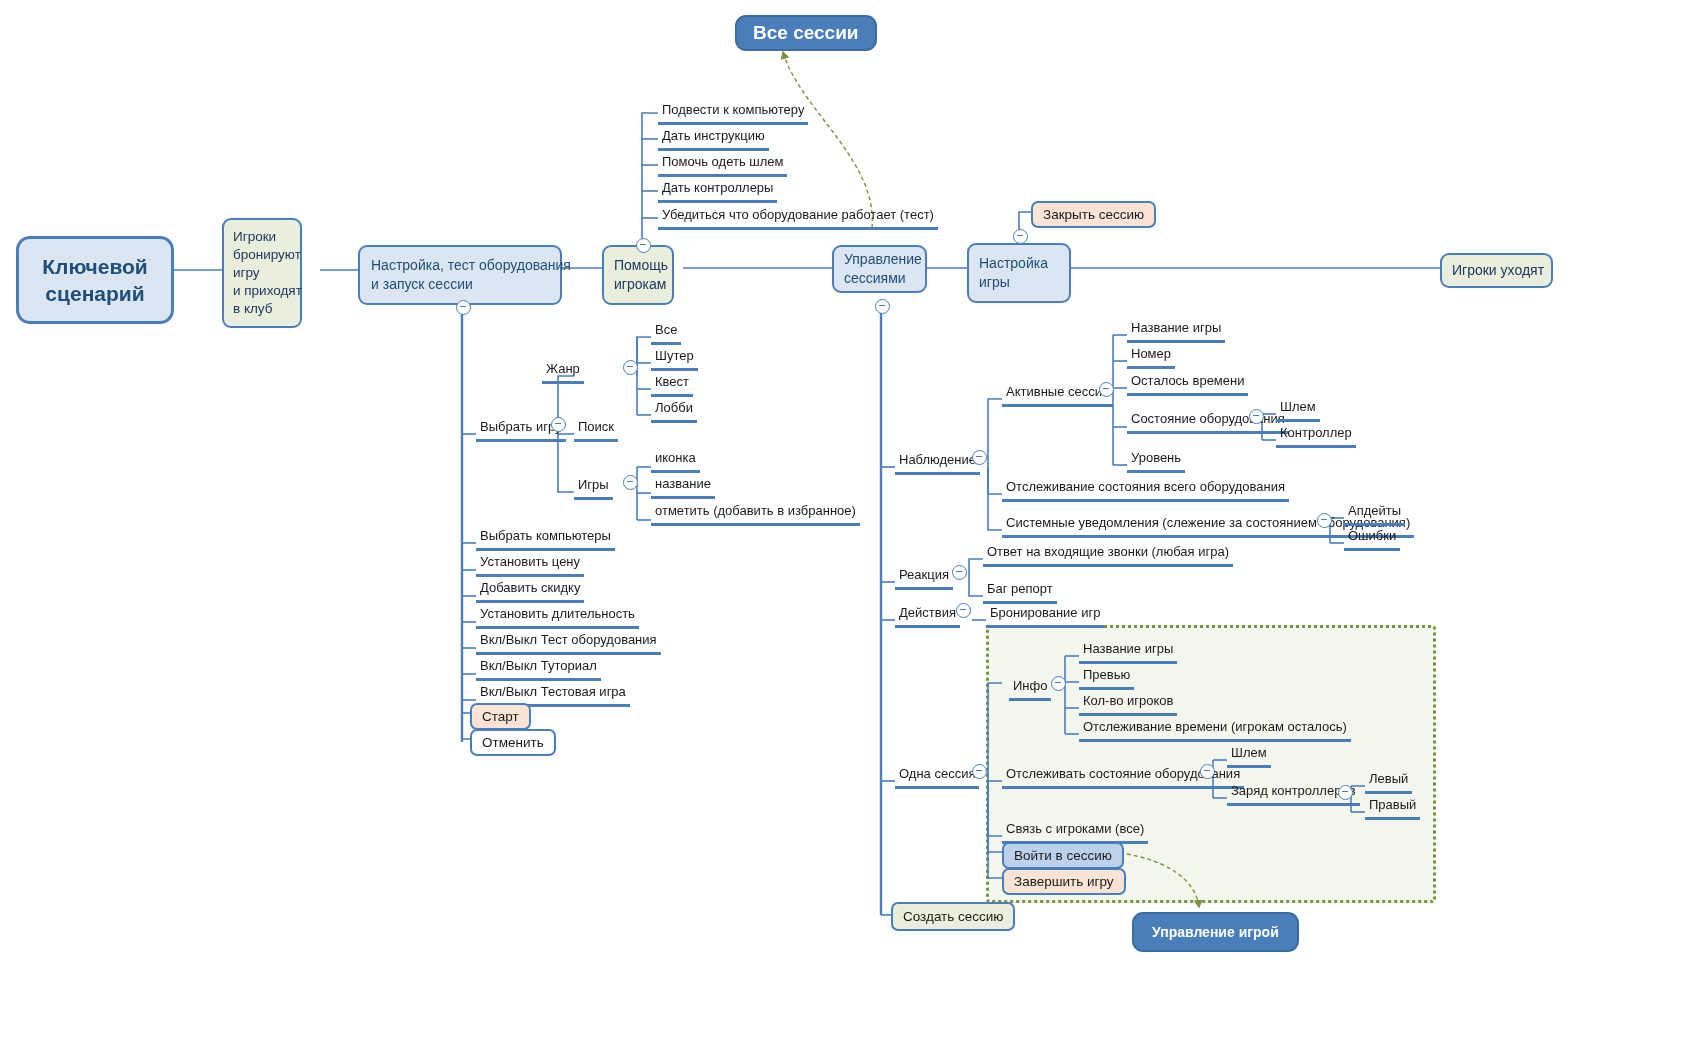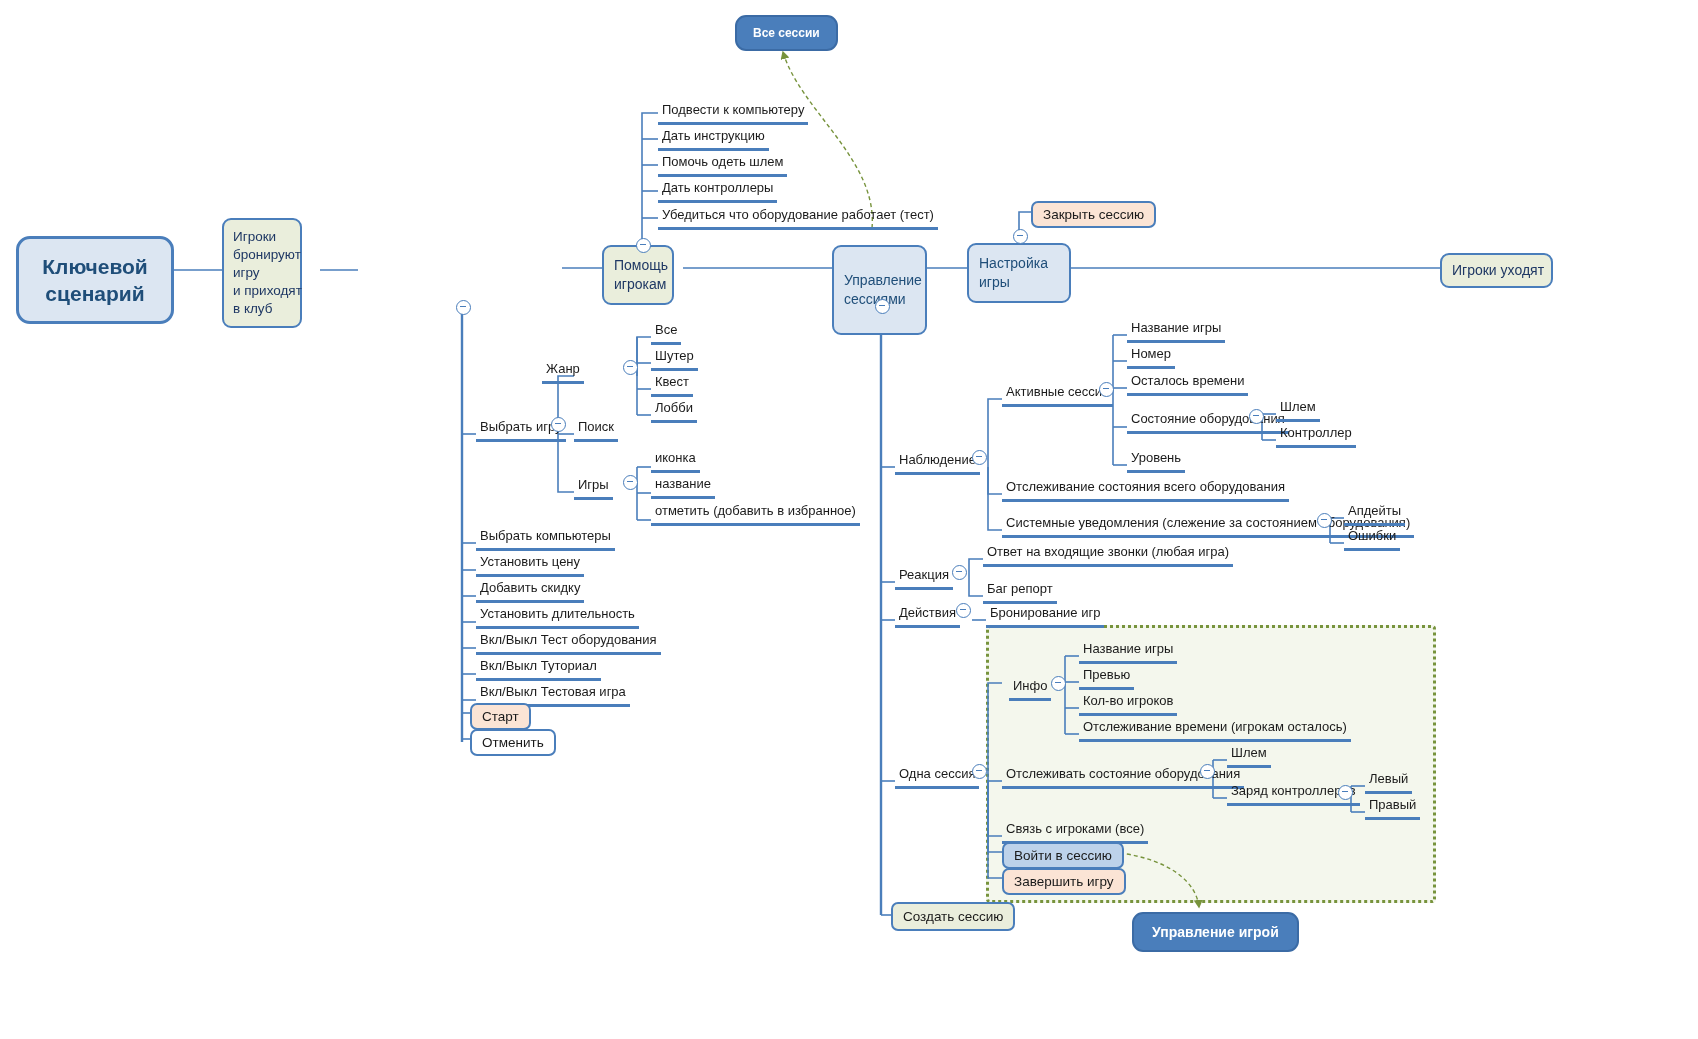--- a/index.html
+++ b/index.html
@@ -300,49 +300,53 @@
   </div>
 
   <div class="node box green" style="left:222px; top:218px; width:80px; font-size:13.5px; line-height:18px; padding:8px 9px;">
     <div>Игроки</div>
     <div>бронируют</div>
     <div>игру</div>
     <div>и приходят</div>
     <div>в клуб</div>
   </div>
 
+  <div class="node box" style="left:358px; top:245px; width:204px; font-size:14px; line-height:19px; padding:9px 11px;">
+    <div>Настройка, тест оборудования</div>
+    <div>и запуск сессии</div>
+  </div>
   <div class="toggle" style="left:456px; top:300px;"></div>
 
   <div class="node box green" style="left:602px; top:245px; width:72px; font-size:14px; line-height:19px; padding:9px 10px;">
     <div>Помощь</div>
     <div>игрокам</div>
   </div>
   <div class="toggle" style="left:636px; top:238px;"></div>
 
-  <div class="node box" style="left:832px; top:245px; width:95px; font-size:14px; line-height:19px; padding:24px 10px;">
+  <div class="node box" style="left:832px; top:245px; width:95px; font-size:14px; line-height:19px; padding:3px 10px;">
     <div>Управление</div>
     <div>сессиями</div>
   </div>
   <div class="toggle" style="left:875px; top:299px;"></div>
 
   <div class="node box" style="left:967px; top:243px; width:104px; font-size:14px; line-height:19px; padding:9px 10px;">
     <div>Настройка</div>
     <div>игры</div>
   </div>
   <div class="toggle" style="left:1013px; top:229px;"></div>
 
   <div class="node box green" style="left:1440px; top:253px; width:113px; font-size:14px; line-height:19px; padding:6px 10px; text-align:center;">
     <span>Игроки уходят</span>
   </div>
 
   <div class="node box peach" style="left:1031px; top:201px;">
     <span>Закрыть сессию</span>
   </div>
 
-  <div class="node box filled" style="left:735px; top:15px; padding:6px 16px; font-size:12px;">
+  <div class="node box filled" style="left:735px; top:15px; padding:6px 16px; font-size:19px;">
     <span>Все сессии</span>
   </div>
 
   <div class="node box filled" style="left:1132px; top:912px; padding:8px 18px; font-size:14px;">
     <span>Управление игрой</span>
   </div>
 
   <div class="node topic" style="left:658px; top:101px;">
     <span>Подвести к компьютеру</span>
   </div>

